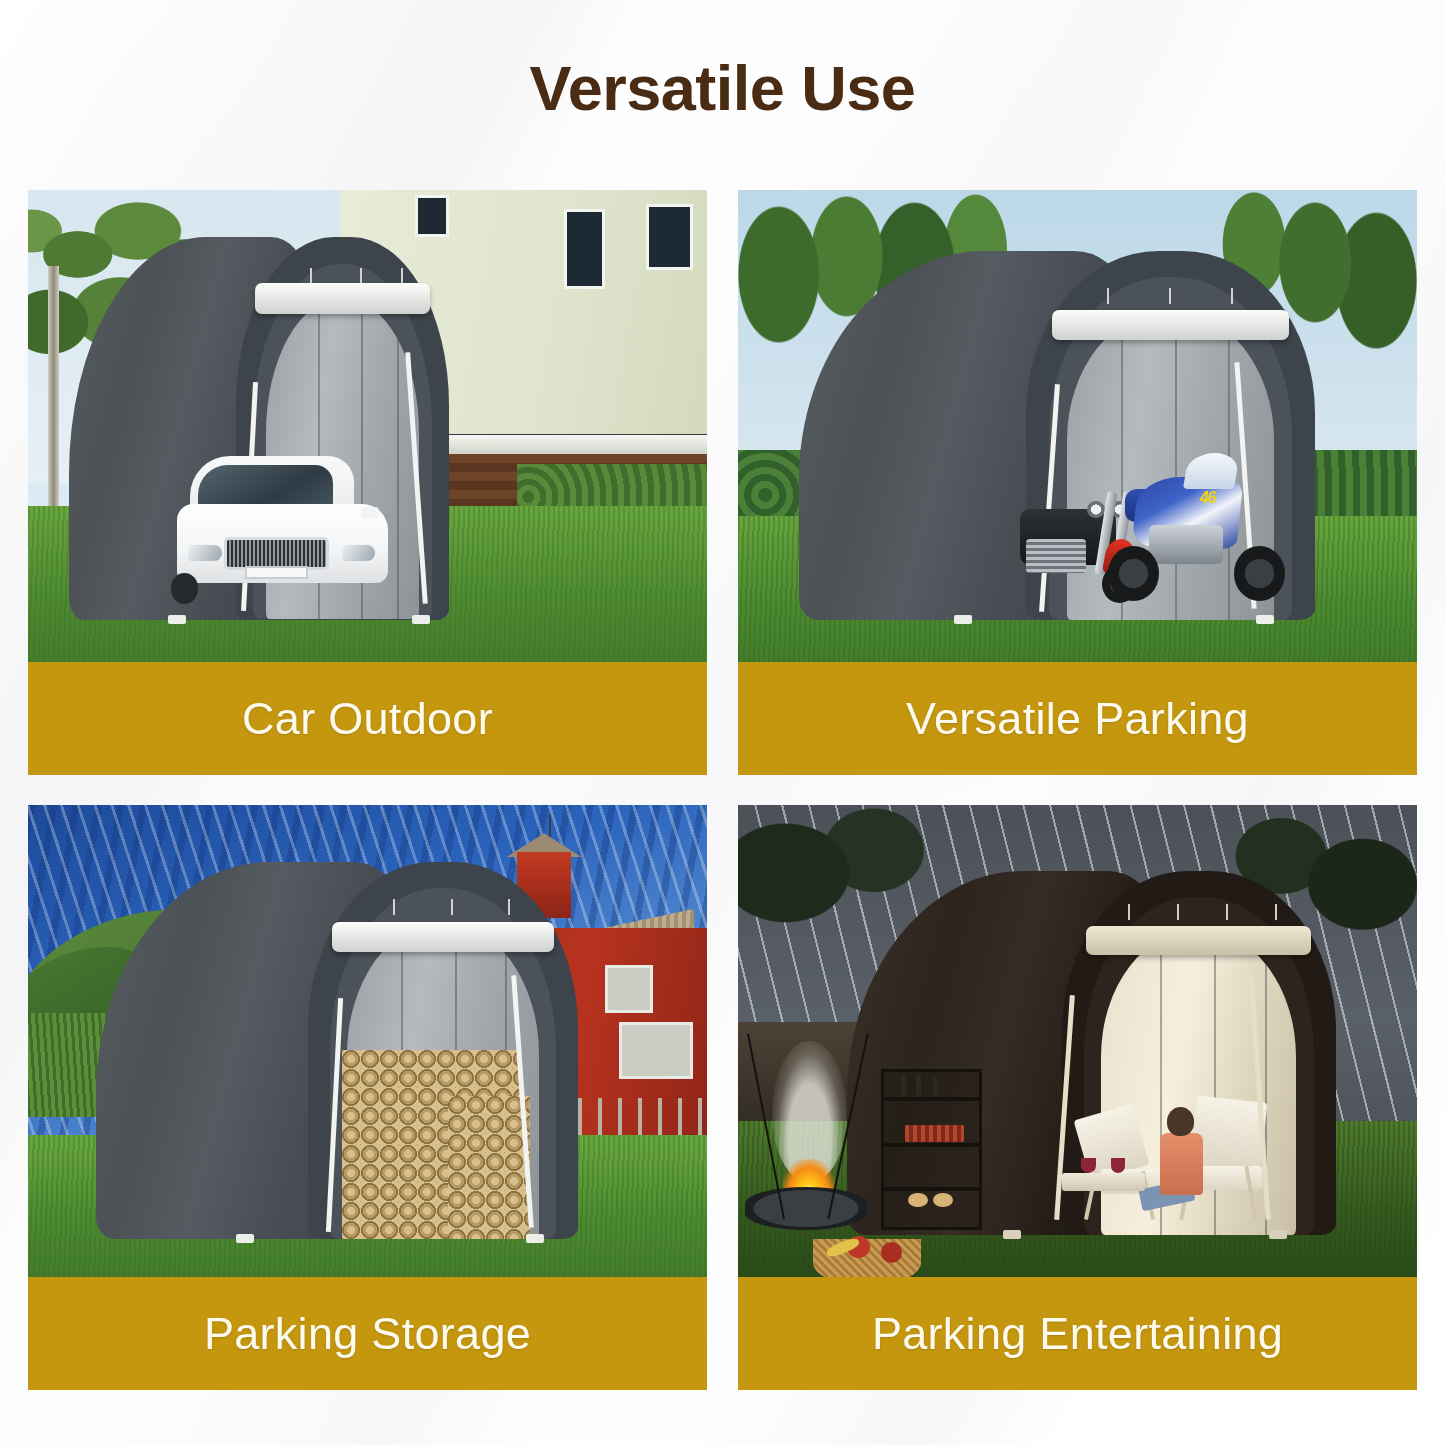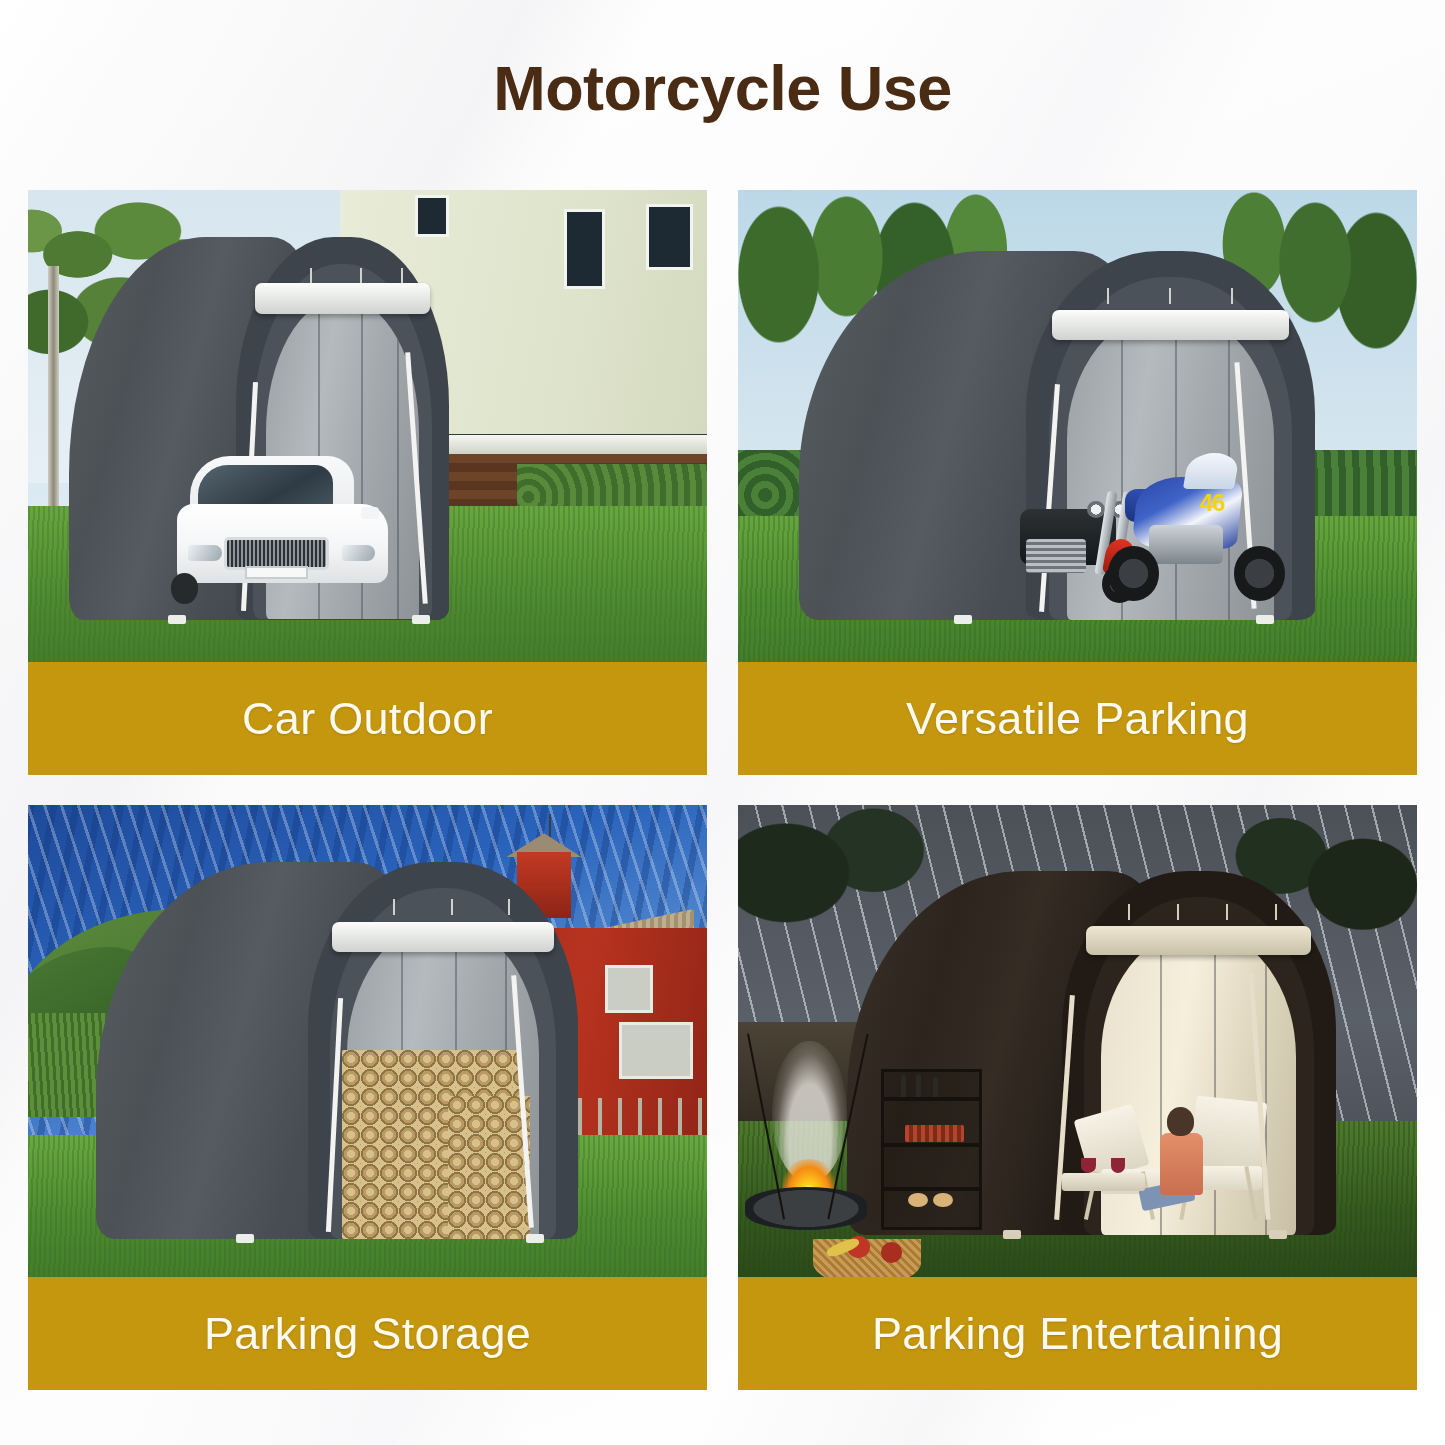--- a/index.html
+++ b/index.html
@@ -222,21 +222,21 @@
     transform:skewX(-6deg);
   }
   .bike-sport .screen {
     position:absolute; left:44%; top:2%; width:30%; height:24%;
     background:linear-gradient(#f4f7fb,#c9d6e6);
     border-radius:50% 50% 10% 10%;
     transform:skewX(-10deg);
   }
   .bike-sport .num {
     position:absolute; left:52%; top:26%;
-    font-size:24px; font-weight:bold; color:#f4d312;
+    font-size:16px; font-weight:bold; font-style:italic; color:#f4d312;
     letter-spacing:-1px;
   }
   .bike-sport .tank {
     position:absolute; left:8%; top:26%; width:34%; height:22%;
     background:linear-gradient(#2f4fb0,#1c3380); border-radius:12px 30% 10px 10px;
   }
   .bike-sport .engine {
     position:absolute; left:22%; top:50%; width:44%; height:26%;
     background:linear-gradient(#cdd3d8,#7d858c); border-radius:6px;
   }
@@ -425,21 +425,21 @@
   .table-sm { position:absolute; background:linear-gradient(#efe9da,#cfc7b2); border-radius:3px; }
   .glassware { position:absolute; background:#8e2438; border-radius:0 0 50% 50%; }
 </style>
 </head>
 <body>
 
 <div id="page-bg"></div>
 
 <div id="root">
 
-  <div id="title">Motorcycle Use</div>
+  <div id="title">Versatile Use</div>
 
   <div id="grid">
 
     <div class="card">
       <div class="photo">
         <div class="sc1-sky"></div>
         <div class="sc1-trees"></div>
         <div class="sc1-trunk"></div>
         <div class="sc1-house"></div>
         <div class="sc1-win" style="left:79%;top:4%;width:6%;height:17%;"></div>

